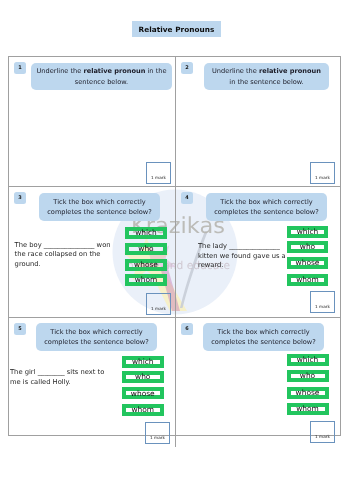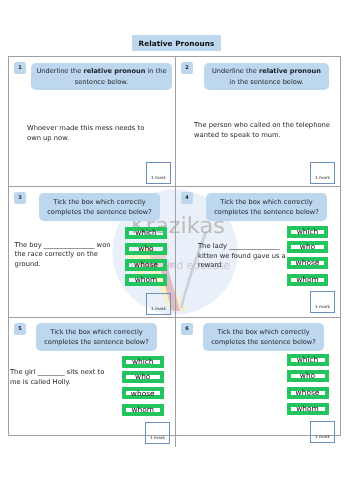--- a/index.html
+++ b/index.html
@@ -8,21 +8,21 @@
   .page{position:absolute;left:0;top:0;width:353px;height:500px;background:#fff;}
 
   
   .wm{position:absolute;left:112px;top:189px;width:127px;height:126px;pointer-events:none;z-index:0;}
   .wm svg{display:block;}
   .grid{z-index:2;}
   .title-banner{z-index:2;}
 
   .title-banner{position:absolute;left:132px;top:21px;width:89px;height:16px;background:#bdd7ee;
      display:flex;align-items:center;justify-content:center;font-size:7.3px;font-weight:bold;
-     color:#0d0d0d;letter-spacing:0.05px;margin-top:14px;}
+     color:#0d0d0d;letter-spacing:0.05px;}
 
   .grid{position:absolute;left:8px;top:56px;width:333px;height:380px;
         border:1px solid #a0a0a0;box-sizing:border-box;}
   .vdiv{position:absolute;left:166px;top:0;width:1px;height:390px;background:#a0a0a0;}
   .hdiv{position:absolute;left:0;width:331px;height:1px;background:#a0a0a0;}
 
   .cell{position:absolute;box-sizing:border-box;}
 
   .qnum{position:absolute;width:12px;height:12px;background:#bdd7ee;border-radius:2.5px;
      display:flex;align-items:center;justify-content:center;font-size:5px;color:#1a1a1a;
@@ -62,39 +62,37 @@
   <div class="grid">
     <div class="vdiv"></div>
     <div class="hdiv" style="top:129px"></div>
     <div class="hdiv" style="top:260px"></div>
 
     <div class="cell" style="left:0;top:0;width:166px;height:130px;">
       <div class="qnum" style="left:5px;top:5px;">1</div>
       <div class="qhead" style="left:22px;top:6px;width:141px;height:27px;padding:0 5px;">
           <span><span>Underline the </span><b>relative pronoun</b><span> in the sentence below.</span></span>
         </div>
-      <div class="qtext" style="left:18px;top:67px;width:126px;">Whoever made this mess needs to own up now.</div>
       <div class="markbox" style="left:137px;top:105px;">1 mark</div>
     </div>
 
     <div class="cell" style="left:167px;top:0;width:166px;height:130px;">
       <div class="qnum" style="left:5px;top:5px;">2</div>
       <div class="qhead" style="left:28px;top:6px;width:125px;height:27px;padding:0 8px;">
           <span><span>Underline the </span><b>relative pronoun</b><span> in the sentence below.</span></span>
         </div>
-      <div class="qtext" style="left:18px;top:64px;width:140px;">The person who called on the telephone wanted to speak to mum.</div>
       <div class="markbox" style="left:134px;top:105px;">1 mark</div>
     </div>
 
     <div class="cell" style="left:0;top:130px;width:166px;height:131px;">
       <div class="qnum" style="left:5px;top:5px;">3</div>
       <div class="qhead" style="left:30px;top:6px;width:121px;height:28px;padding:0 7px;">
           <span>Tick the box which correctly completes the sentence below?</span>
         </div>
-      <div class="qtext" style="left:5.6px;top:53.5px;width:97px;">The boy _______________ won the race correctly on the ground.</div>
+      <div class="qtext" style="left:5.6px;top:53.5px;width:97px;">The boy _______________ won the race collapsed on the ground.</div>
       <div class="optbox" style="left:116px;top:40px;width:42px;">which</div>
       <div class="optbox" style="left:116px;top:56px;width:42px;">who</div>
       <div class="optbox" style="left:116px;top:72px;width:42px;">whose</div>
       <div class="optbox" style="left:116px;top:87px;width:42px;">whom</div>
       <div class="markbox" style="left:137px;top:106px;">1 mark</div>
     </div>
 
     <div class="cell" style="left:167px;top:130px;width:166px;height:131px;">
       <div class="qnum" style="left:5px;top:5px;">4</div>
       <div class="qhead" style="left:30px;top:6px;width:121px;height:28px;padding:0 7px;">

